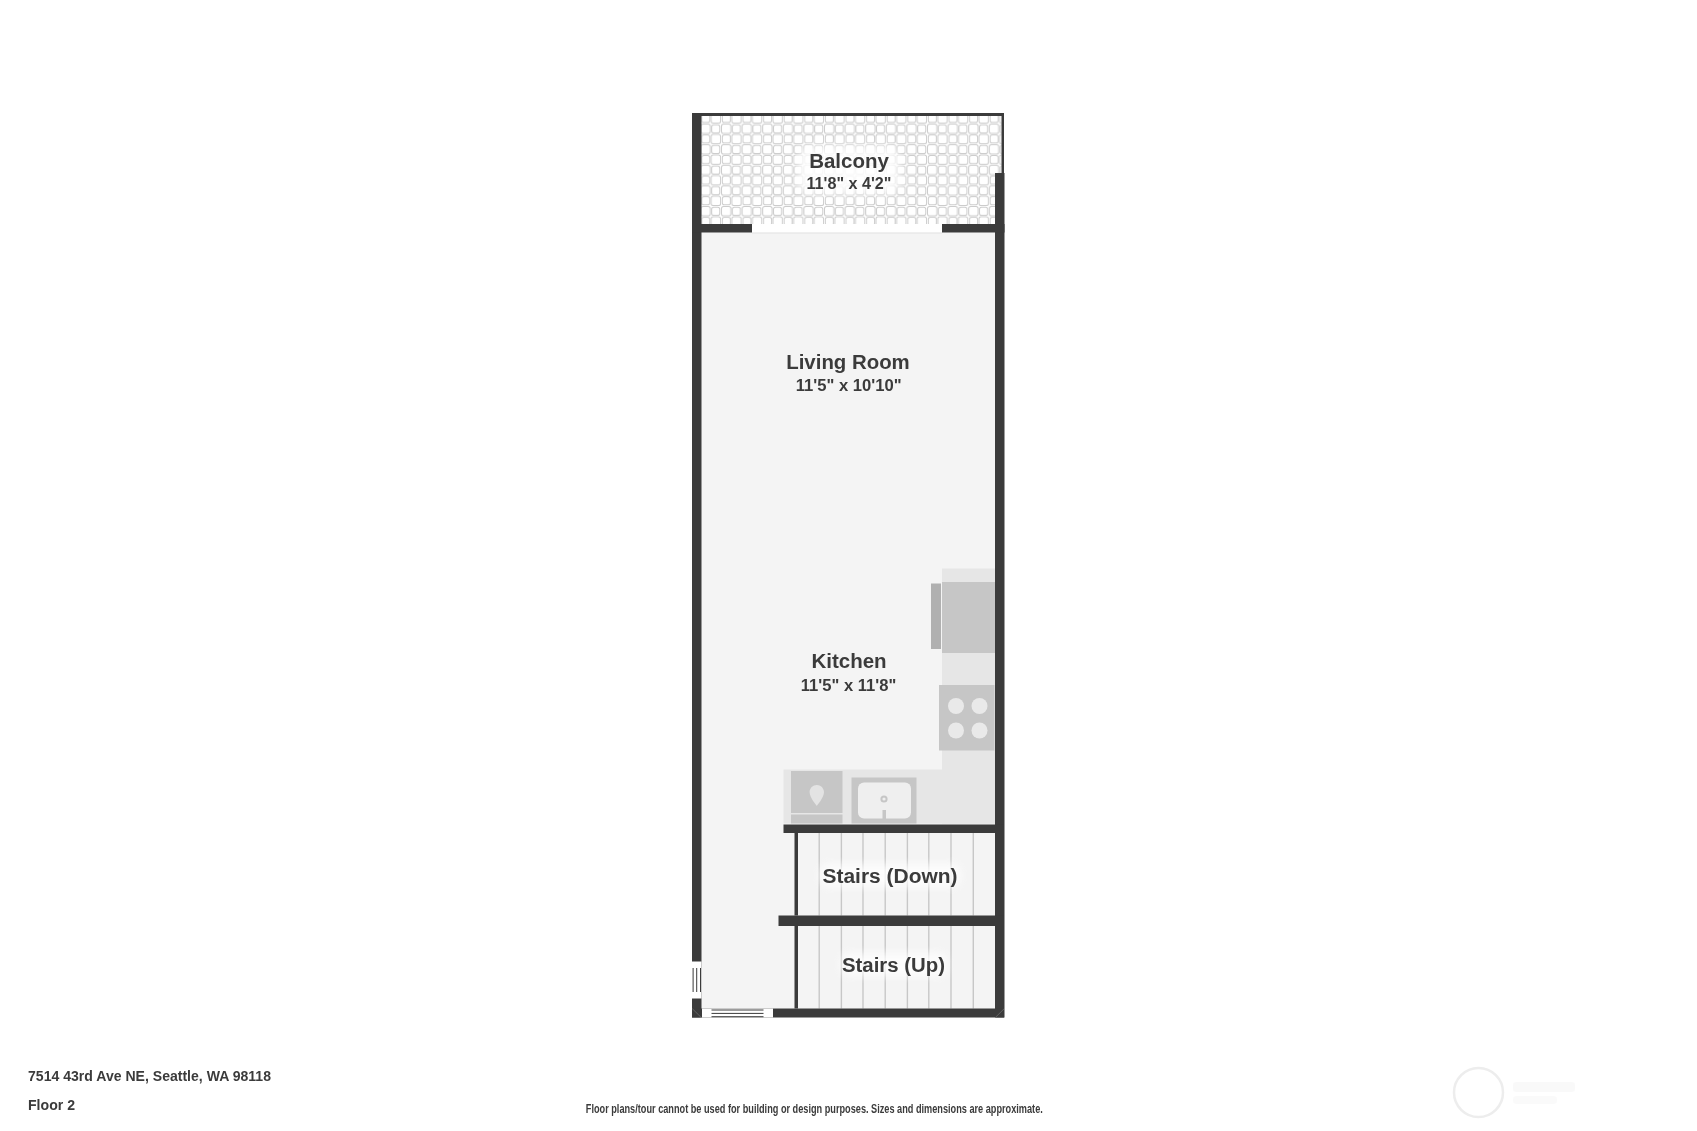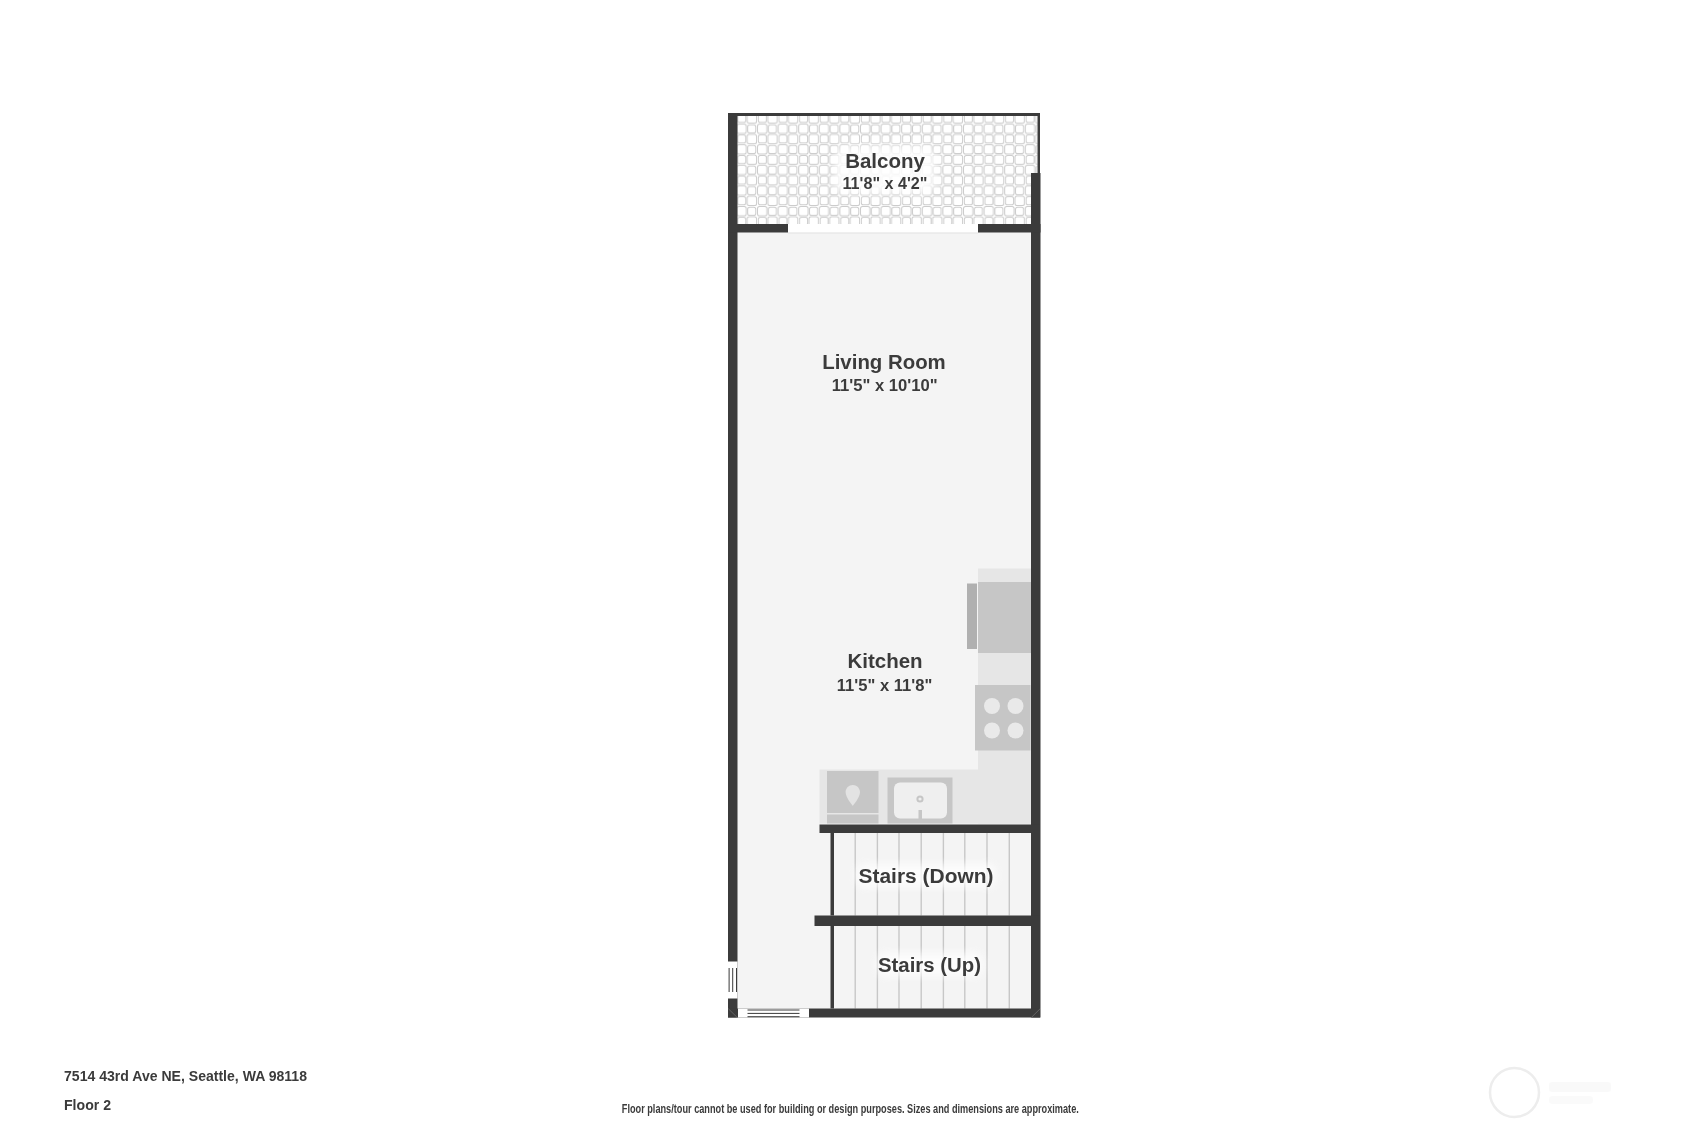--- a/index.html
+++ b/index.html
@@ -1,17 +1,17 @@
 <!DOCTYPE html>
 <html><head>
 <meta charset="utf-8">
 <style>
   html,body{margin:0;padding:0;background:#ffffff;}
   .page{position:relative;width:1581px;height:1131px;background:#ffffff;overflow:hidden;
-        font-family:"Liberation Sans", sans-serif;padding-left:36px;}
+        font-family:"Liberation Sans", sans-serif;}
   svg text{font-family:"Liberation Sans", sans-serif;font-weight:bold;fill:#3b3b3b;}
 </style>
 </head>
 <body>
 <div class="page">
 <svg width="1697" height="1131" viewBox="0 0 1697 1131">
   <defs>
     <pattern id="tile" patternUnits="userSpaceOnUse" width="20.6" height="20.6">
       <rect x="0" y="0" width="20.6" height="20.6" fill="#ffffff"></rect>
       <rect x="0.5" y="0.5" width="9.4" height="9.4" rx="2" fill="#ffffff" stroke="#cccccc" stroke-width="1"></rect>

